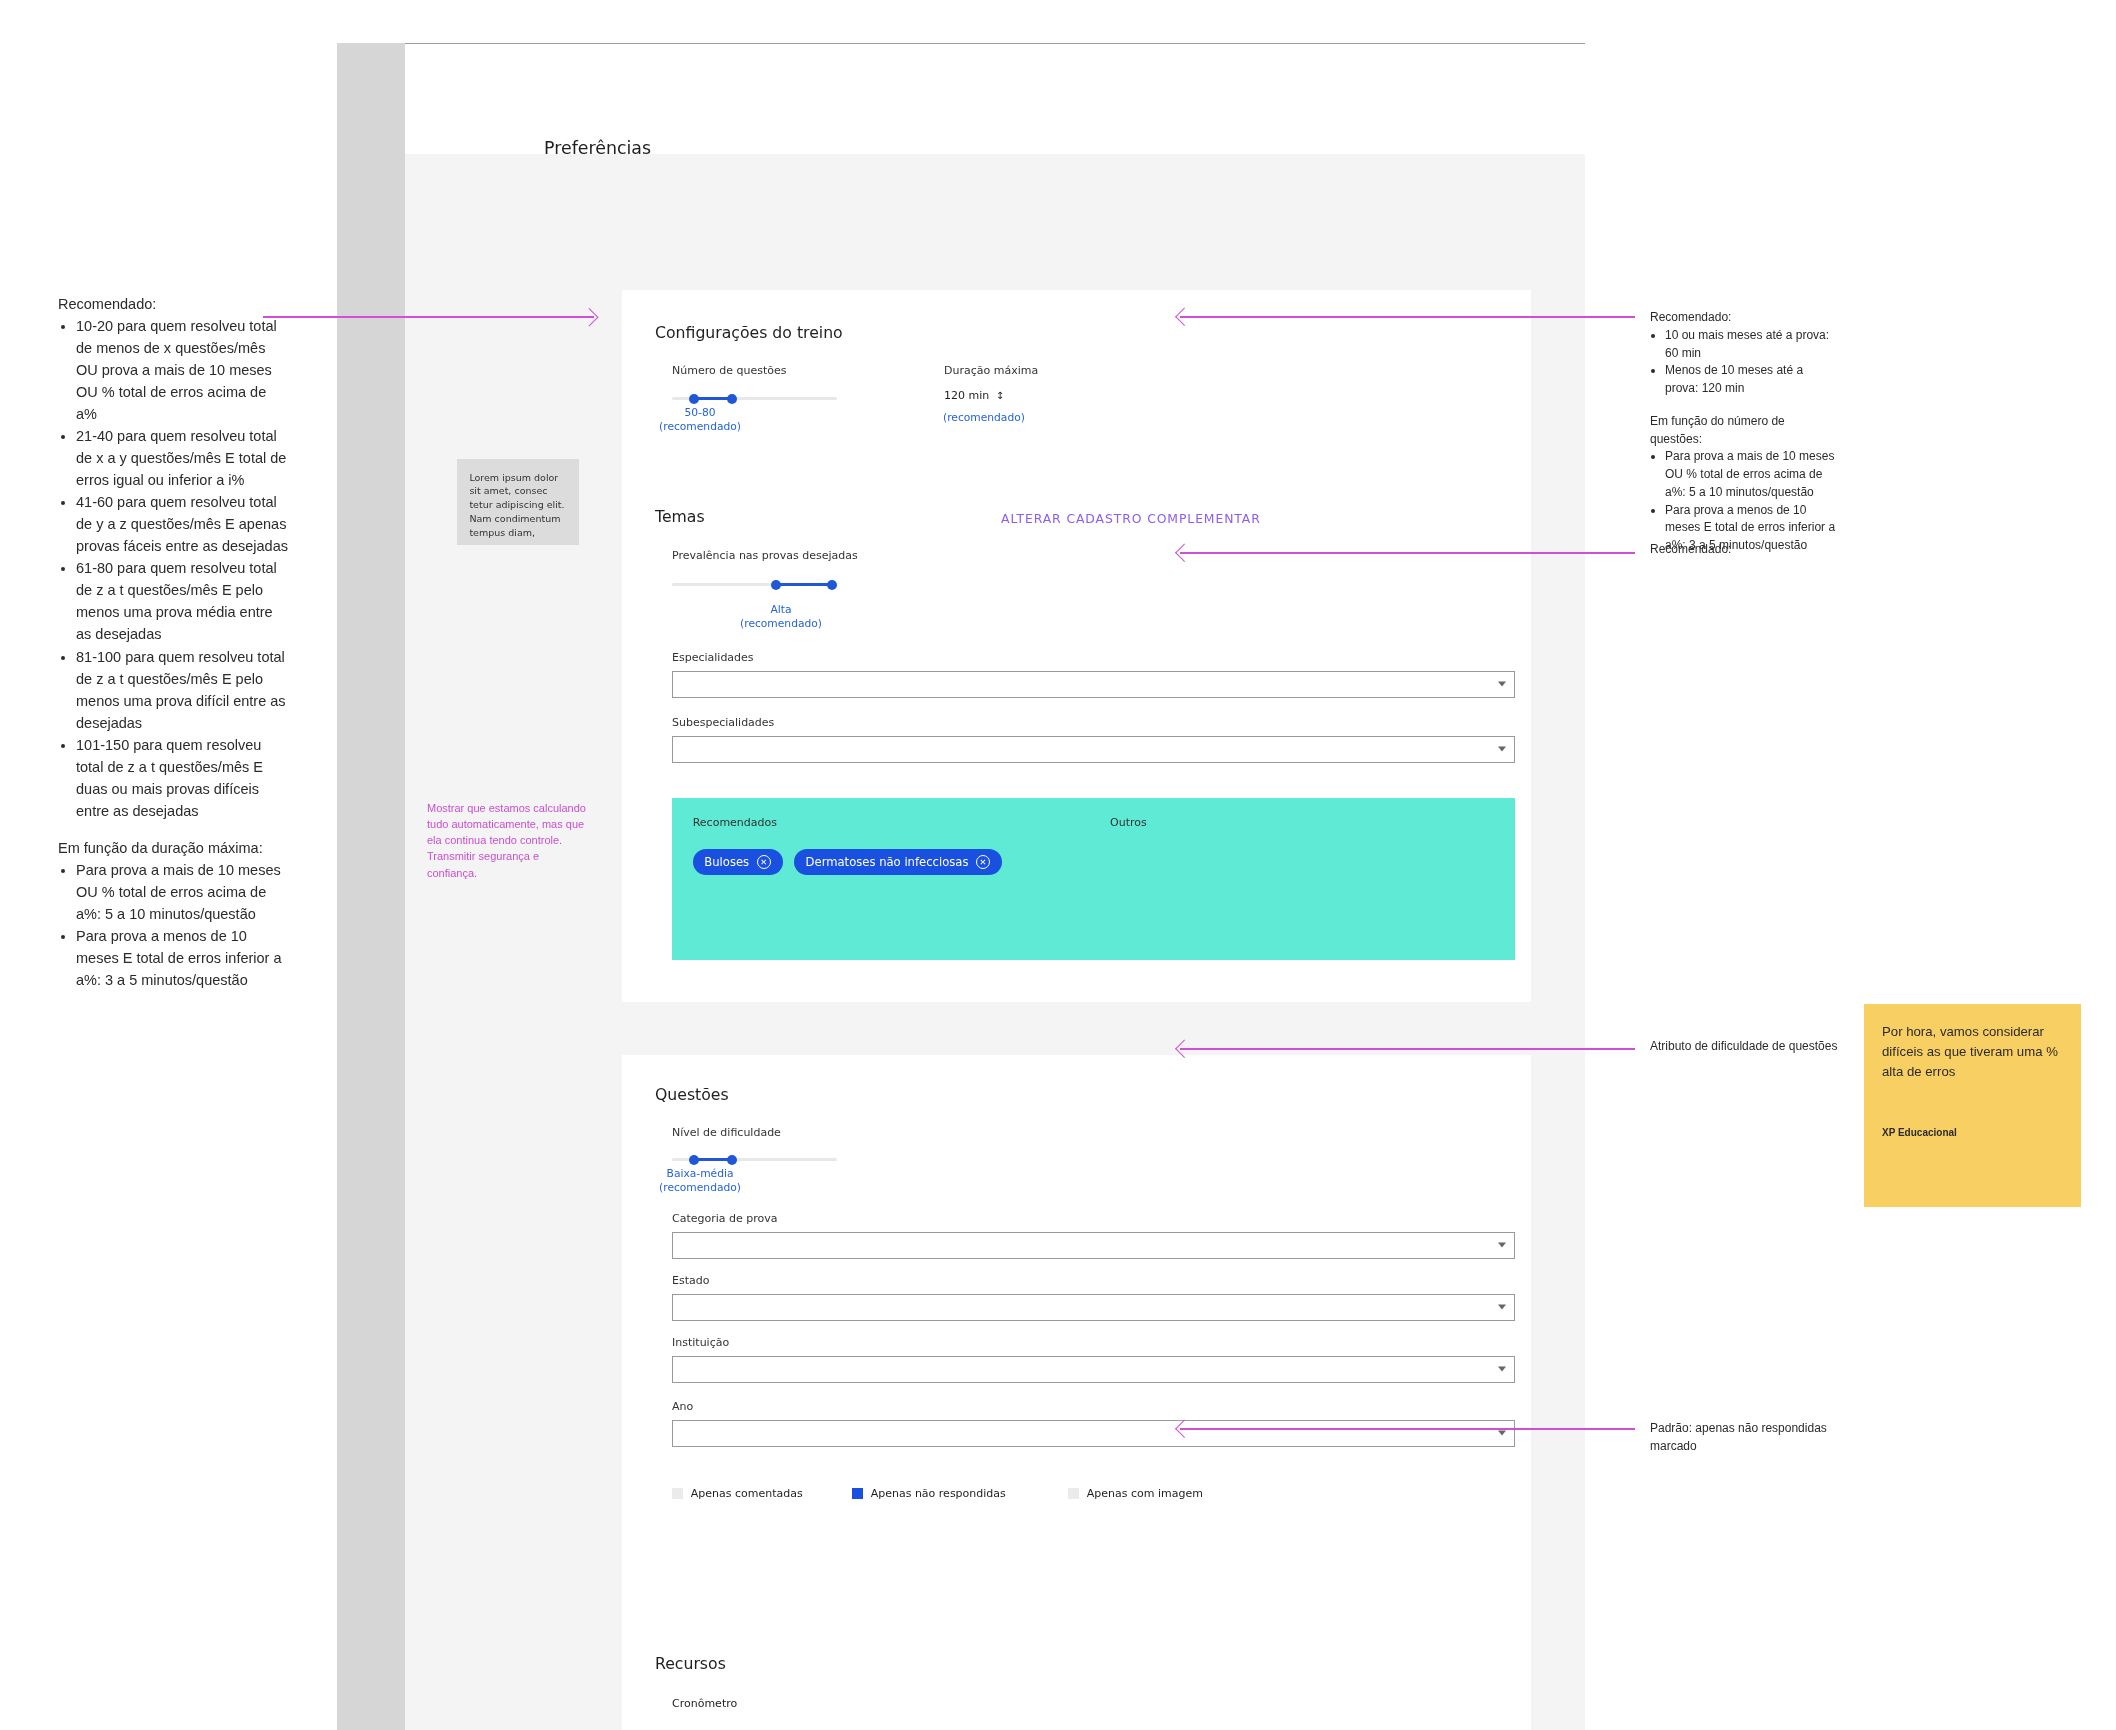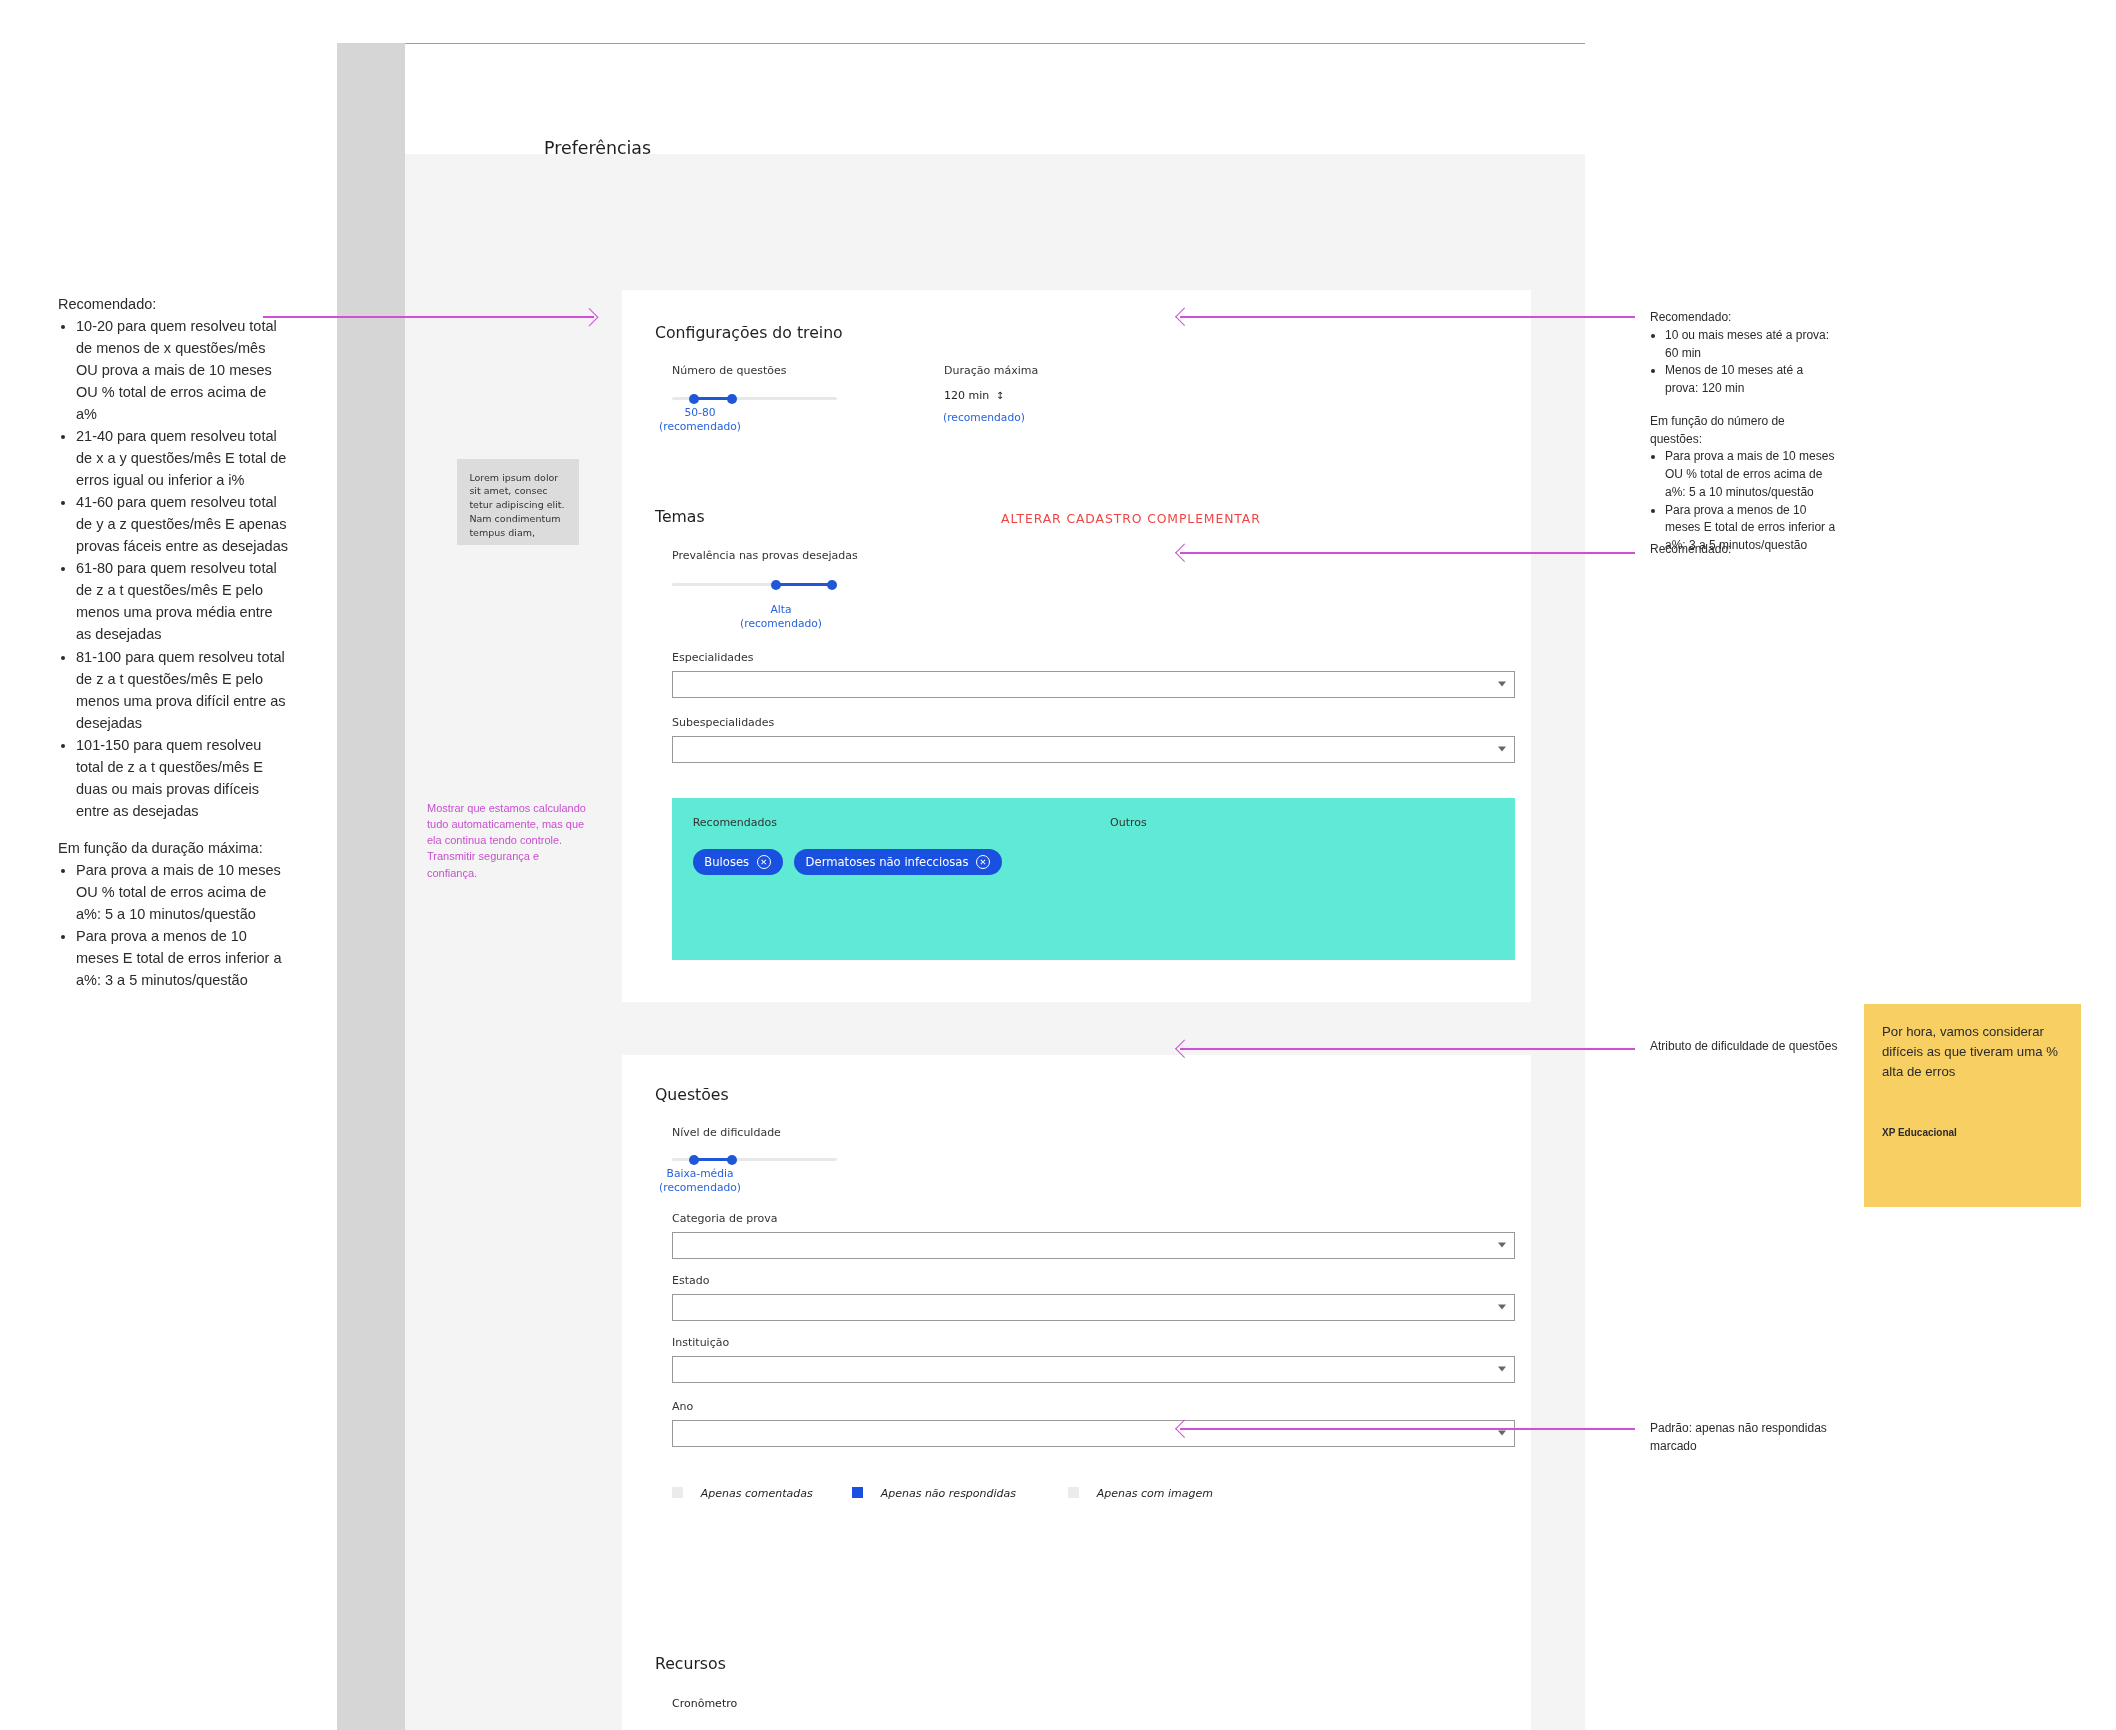--- a/index.html
+++ b/index.html
@@ -99,21 +99,21 @@
     position:absolute;display:inline-flex;align-items:center;gap:6.6px;
     font-family:"DejaVu Sans", sans-serif;font-size:11px;color:#1f1f1f;
   }
   .mini-select .updown{font-size:10px;line-height:1;}
   .rec-note{
     position:absolute;color:#2562e0;font-family:"DejaVu Sans", sans-serif;font-size:10.7px;
   }
 
   
   .link-btn{
-    position:absolute;color:#ef4444;letter-spacing:0.9px;
+    position:absolute;color:#8b5cf6;letter-spacing:0.9px;
     font-family:"DejaVu Sans", sans-serif;font-size:12.4px;
     background:none;border:none;padding:0;cursor:pointer;
   }
 
   
   .select-box{
     position:absolute;height:26.5px;border:0.8px solid #999999;background:#ffffff;
     box-sizing:border-box;
   }
   .select-box .caret{
@@ -135,21 +135,21 @@
     padding:0 11.6px;font-family:"DejaVu Sans", sans-serif;font-size:11.6px;
     white-space:nowrap;cursor:pointer;
   }
   .chip .x{
     display:inline-flex;align-items:center;justify-content:center;
     width:12.4px;height:12.4px;border-radius:50%;border:1.2px solid #ffffff;
     font-size:8.3px;line-height:1;font-family:"DejaVu Sans", sans-serif;
   }
 
   
-  .cbrow{position:absolute;display:flex;gap:18px;font-style:italic;}
+  .cbrow{position:absolute;display:flex;align-items:center;gap:8px;}
   .cbox{width:10.7px;height:10.7px;background:#ebebeb;display:inline-block;}
   .cbox.checked{background:#1a50e0;}
   .cblabel{font-family:"DejaVu Sans", sans-serif;font-size:11px;color:#1f1f1f;}
 
   
   .res-item{
     position:absolute;font-family:"DejaVu Sans", sans-serif;font-size:11px;color:#1f1f1f;
   }
 
   

